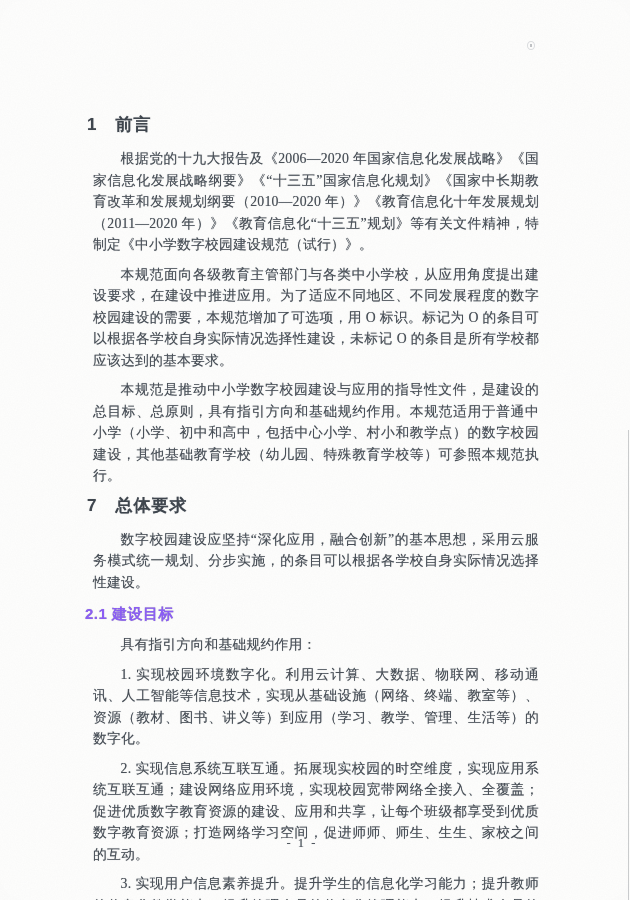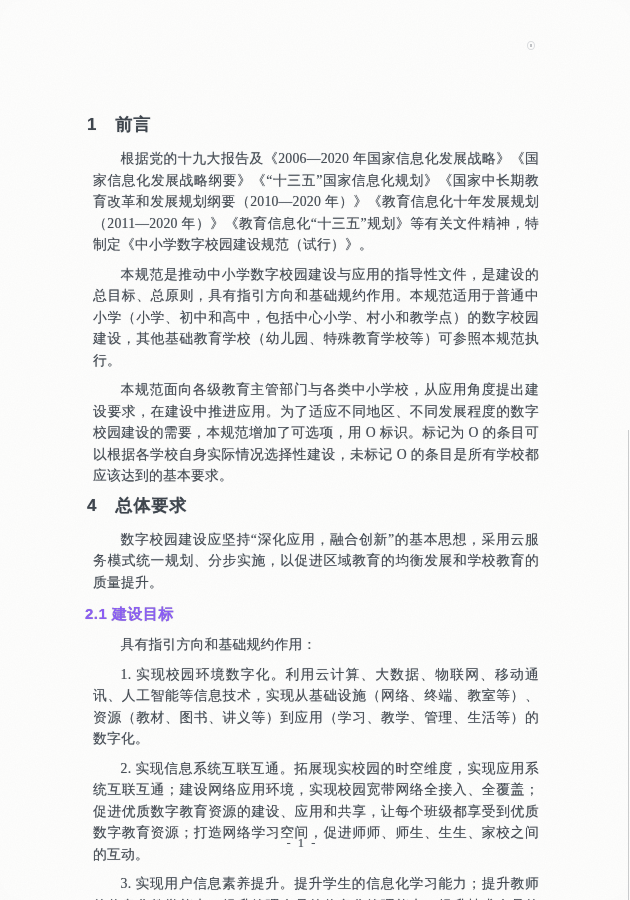--- a/index.html
+++ b/index.html
@@ -114,26 +114,26 @@
 </head>
 <body>
 
 <div class="scan-page">
 
   <div class="content">
 
     <h1 class="doc-h1">1　前言</h1>
 
     <p class="doc-p">根据党的十九大报告及《2006—2020 年国家信息化发展战略》《国家信息化发展战略纲要》《“十三五”国家信息化规划》《国家中长期教育改革和发展规划纲要（2010—2020 年）》《教育信息化十年发展规划（2011—2020 年）》《教育信息化“十三五”规划》等有关文件精神，特制定《中小学数字校园建设规范（试行）》。</p>
+    <p class="doc-p">本规范面向各级教育主管部门与各类中小学校，从应用角度提出建设要求，在建设中推进应用。为了适应不同地区、不同发展程度的数字校园建设的需要，本规范增加了可选项，用 O 标识。标记为 O 的条目可以根据各学校自身实际情况选择性建设，未标记 O 的条目是所有学校都应该达到的基本要求。</p>
     <p class="doc-p">本规范是推动中小学数字校园建设与应用的指导性文件，是建设的总目标、总原则，具有指引方向和基础规约作用。本规范适用于普通中小学（小学、初中和高中，包括中心小学、村小和教学点）的数字校园建设，其他基础教育学校（幼儿园、特殊教育学校等）可参照本规范执行。</p>
-    <p class="doc-p">本规范面向各级教育主管部门与各类中小学校，从应用角度提出建设要求，在建设中推进应用。为了适应不同地区、不同发展程度的数字校园建设的需要，本规范增加了可选项，用 O 标识。标记为 O 的条目可以根据各学校自身实际情况选择性建设，未标记 O 的条目是所有学校都应该达到的基本要求。</p>
 
-    <h2 class="doc-h2">4　总体要求</h2>
+    <h2 class="doc-h2">7　总体要求</h2>
 
-    <p class="doc-p">数字校园建设应坚持“深化应用，融合创新”的基本思想，采用云服务模式统一规划、分步实施，以促进区域教育的均衡发展和学校教育的质量提升。</p>
+    <p class="doc-p">数字校园建设应坚持“深化应用，融合创新”的基本思想，采用云服务模式统一规划、分步实施，的条目可以根据各学校自身实际情况选择性建设。</p>
 
     <h3 class="doc-h3">2.1 建设目标</h3>
 
     <p class="doc-p">具有指引方向和基础规约作用：</p>
 
     <p class="doc-p">1. 实现校园环境数字化。利用云计算、大数据、物联网、移动通讯、人工智能等信息技术，实现从基础设施（网络、终端、教室等）、资源（教材、图书、讲义等）到应用（学习、教学、管理、生活等）的数字化。</p>
     <p class="doc-p">2. 实现信息系统互联互通。拓展现实校园的时空维度，实现应用系统互联互通；建设网络应用环境，实现校园宽带网络全接入、全覆盖；促进优质数字教育资源的建设、应用和共享，让每个班级都享受到优质数字教育资源；打造网络学习空间，促进师师、师生、生生、家校之间的互动。</p>
     <p class="doc-p">3. 实现用户信息素养提升。提升学生的信息化学习能力；提升教师的信息化教学能力；提升管理人员的信息化管理能力；提升技术人员的信息化服务能力。</p>
     <p class="doc-p">4. 实现学习方式和教育教学模式创新。促进信息技术与教育教学实践的深度融合，实现信息化教学的常态化与创新发展；支持学校服务与管理流程的优化</p>
 

